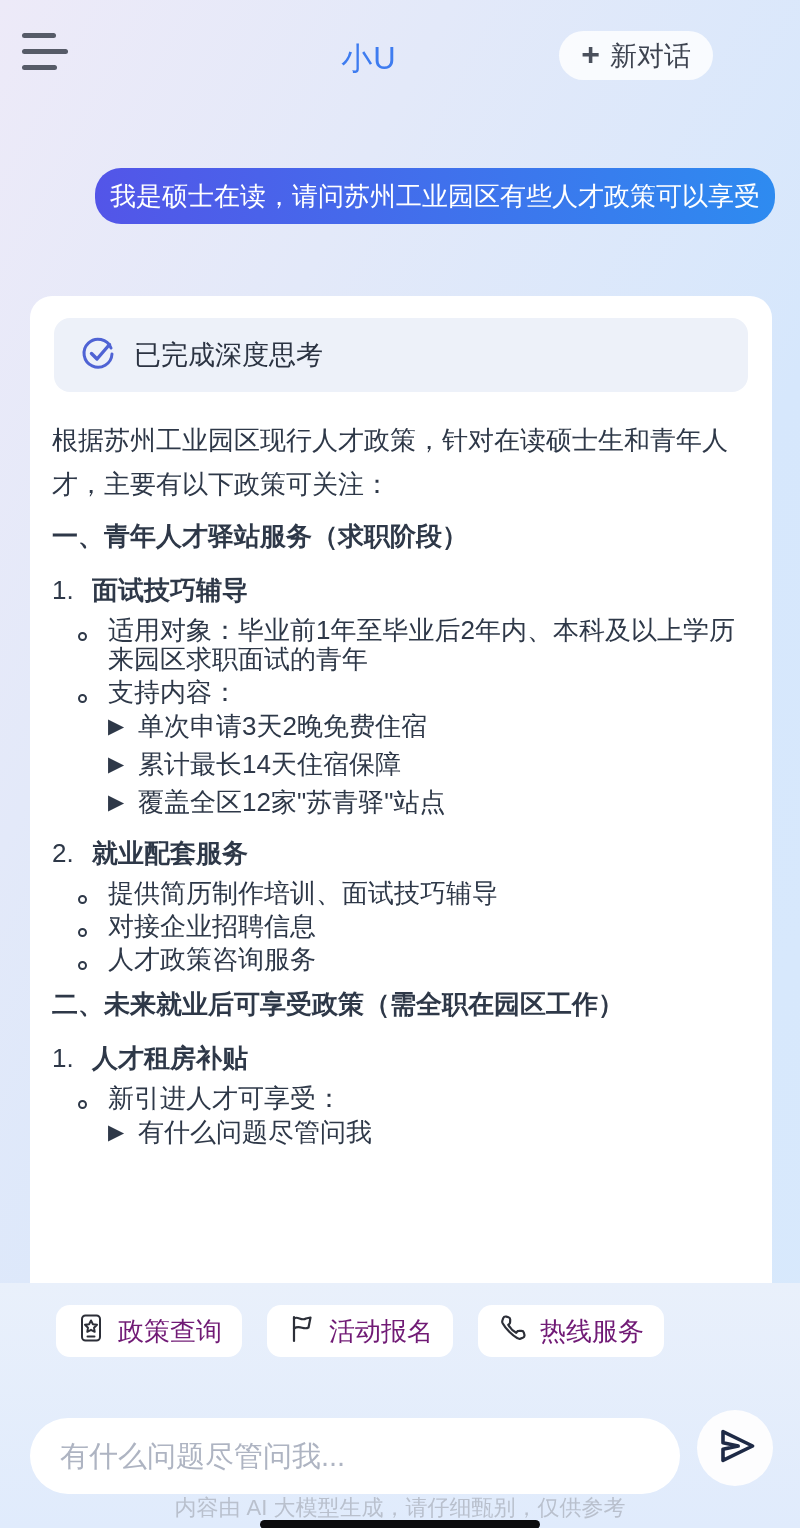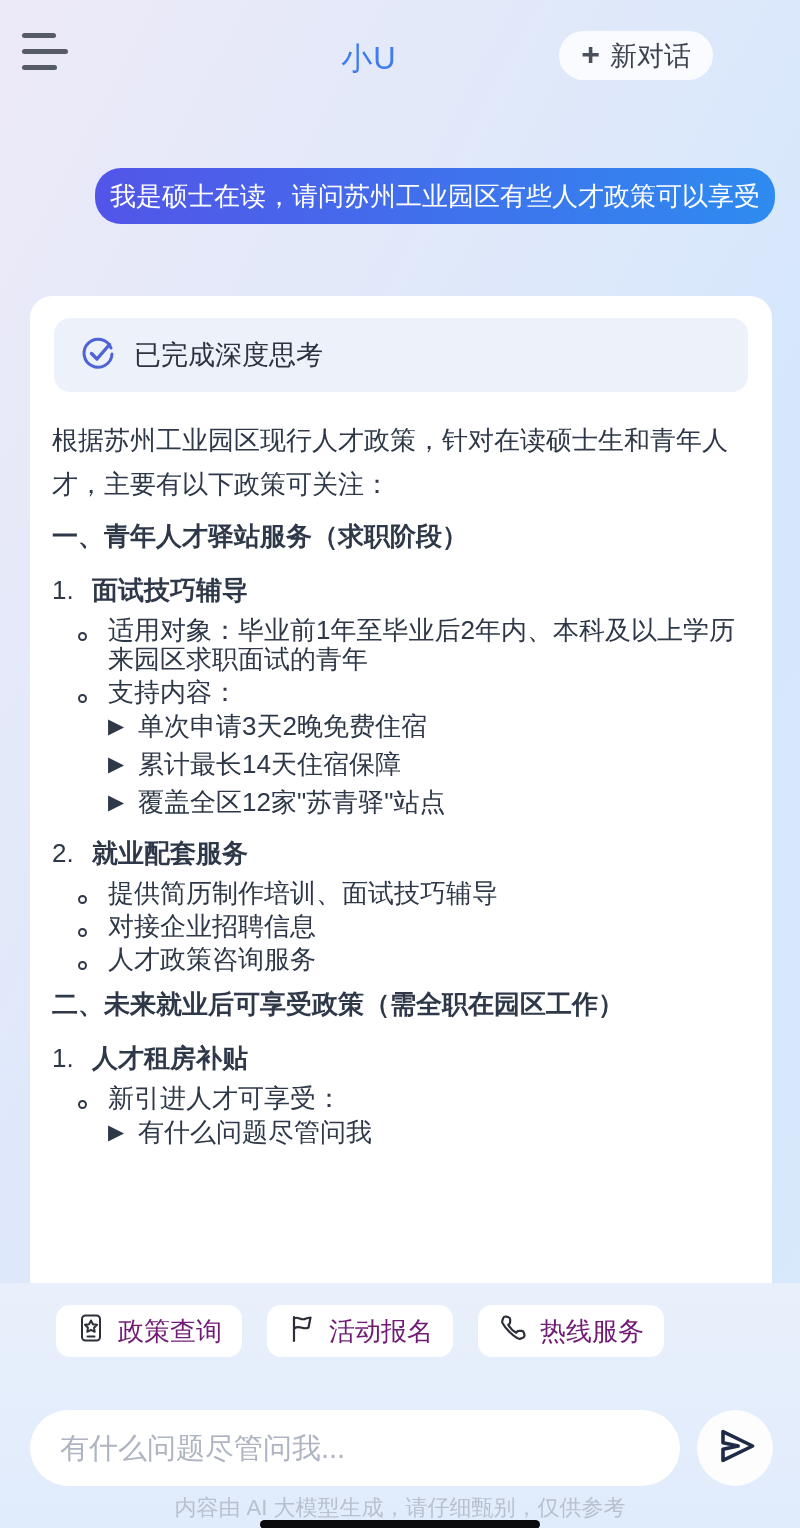--- a/index.html
+++ b/index.html
@@ -66,21 +66,21 @@
     background:linear-gradient(180deg,#e9f0fb 0%,#e0ebfc 100%);
   }
   .chips { position:absolute; left:56px; top:22px; display:flex; gap:25px; }
   .chip {
     height:52px; background:#ffffff; border-radius:14px; display:flex;
     align-items:center; padding:0 20px; gap:12px; font-size:26px; color:#701a75; cursor:pointer;
   }
   .chip svg { flex:none; }
 
   .chat-input {
-    position:absolute; left:30px; top:127px; width:650px; height:76px;
+    position:absolute; left:30px; top:135px; width:650px; height:76px;
     background:#ffffff; border:none; border-radius:38px; padding:0 30px;
     font-size:29px; color:#3a4150; outline:none; font-family:"Liberation Sans", sans-serif;
   }
   .chat-input::placeholder { color:#aeb4c2; }
   .send-btn {
     position:absolute; left:697px; top:127px; width:76px; height:76px; border-radius:50%;
     background:#fdfdfe; display:flex; align-items:center; justify-content:center; cursor:pointer;
   }
   .disclaimer {
     position:absolute; left:0; top:210px; width:800px; text-align:center;

